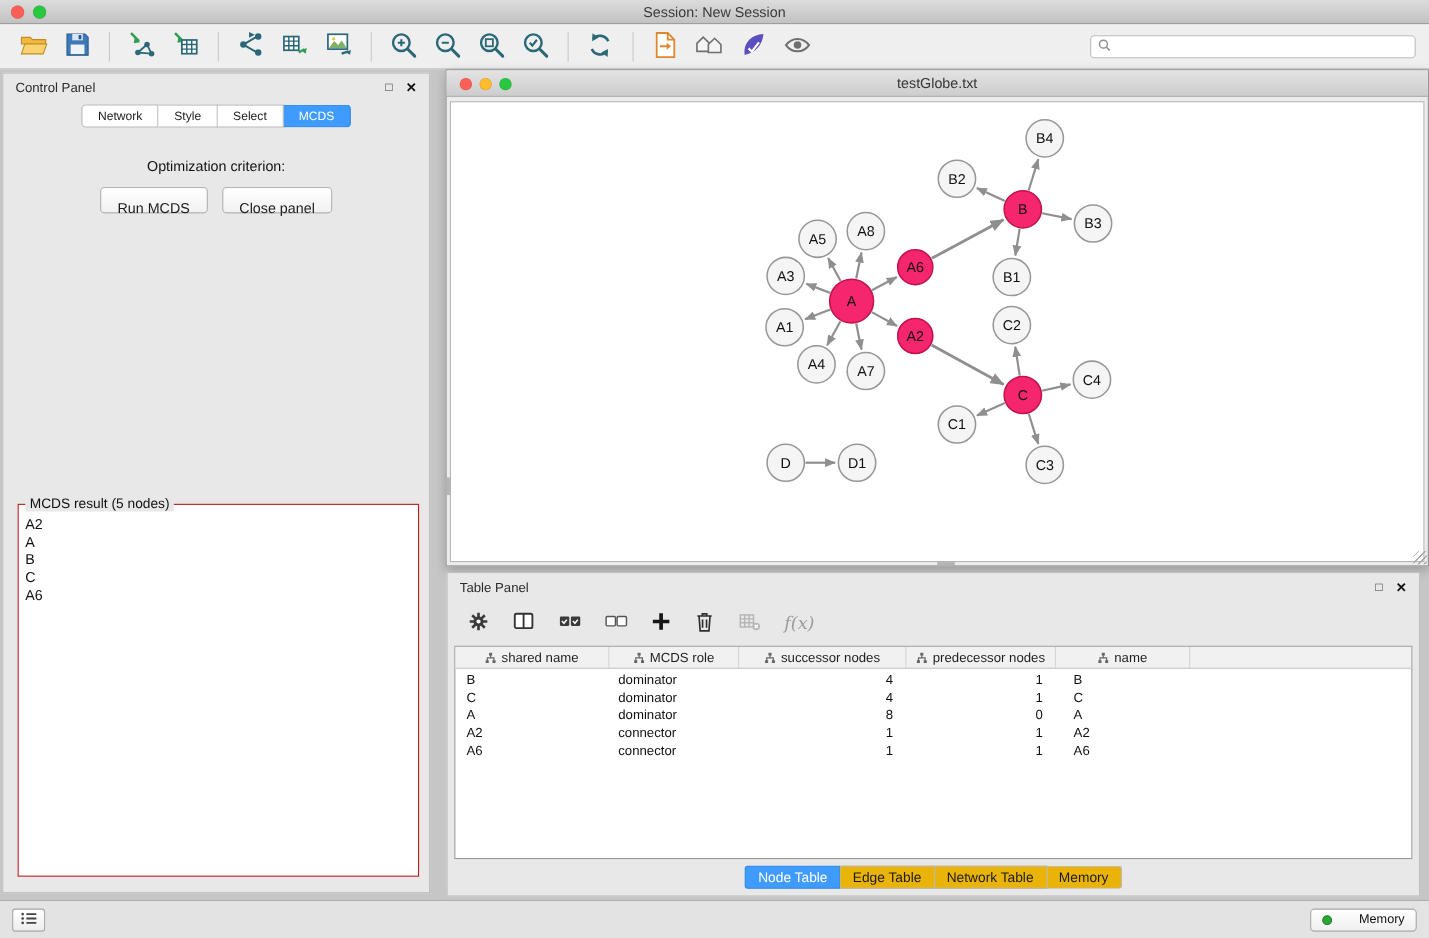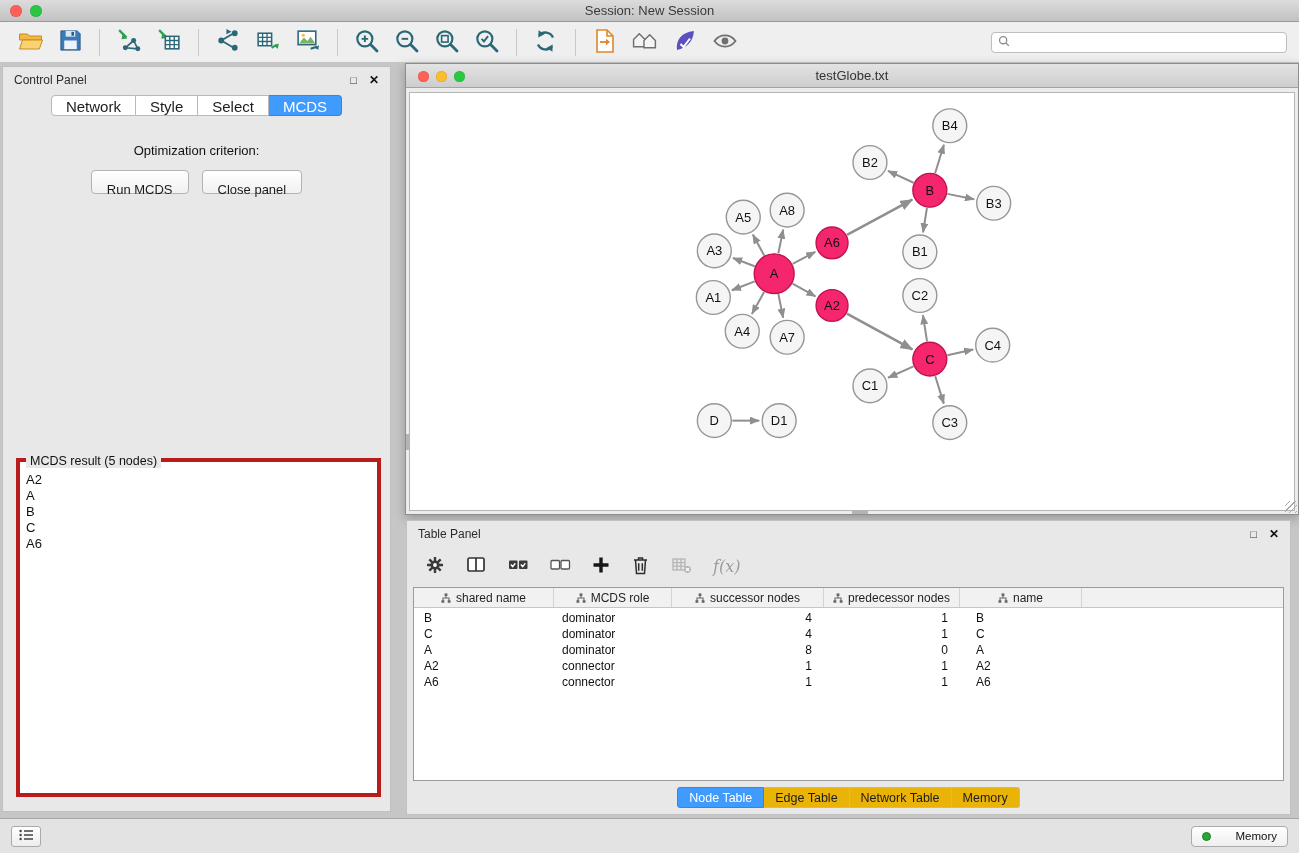--- a/index.html
+++ b/index.html
@@ -22,31 +22,31 @@
 .search input{border:none;outline:none;flex:1;font-size:12px;font-family:inherit;background:transparent}
 
 #content{position:absolute;left:0;top:63px;right:0;bottom:35px}
 
 #control-panel{position:absolute;left:2px;top:3px;width:389px;bottom:6px;background:#e8e8e8;border:1px solid #c0c0c0}
 .panel-head{height:26px;display:flex;align-items:center;padding:2px 11px;font-size:12px;color:#2c2c2c}
 .ph-icons{margin-left:auto;display:flex;gap:12px;align-items:center}
 .ph-float{font-size:11px;color:#333;cursor:pointer;line-height:1}
 .ph-close{font-size:12px;font-weight:bold;color:#111;cursor:pointer;line-height:1}
 .seg{display:flex;justify-content:center;margin-top:2px}
-.seg-btn{height:21px;line-height:21px;padding:0 14px;background:#fff;border:1px solid #b9b9b9;border-left:none;font-size:15px;cursor:pointer;color:#1c1c1c}
+.seg-btn{height:21px;line-height:21px;padding:0 14px;background:#fff;border:1px solid #b9b9b9;border-left:none;font-size:11px;cursor:pointer;color:#1c1c1c}
 .seg-btn:first-child{border-left:1px solid #b9b9b9;border-radius:4px 0 0 4px}
 .seg-btn:last-child{border-radius:0 4px 4px 0}
 .seg-btn.active{background:var(--accent);border-color:#2f87e8;color:#fff}
 .opt-label{text-align:center;margin-top:27px;font-size:13px;color:#111}
 .dropdown{margin:9px auto 0;width:314px;height:23px;background:#fff;border:1px solid #aeaeae;border-radius:4px;display:flex;align-items:center;cursor:pointer}
 .dd-text{flex:1;padding:0 8px;font-size:13px;white-space:nowrap;overflow:hidden;color:#111}
 .dd-cap{width:19px;height:23px;margin:-1px -1px -1px 0;background:linear-gradient(#5aaefe,#2e7de8);border-radius:0 4px 4px 0;display:flex;align-items:center;justify-content:center}
 .btn-row{display:flex;justify-content:center;gap:13px;margin-top:12px}
 .mac-btn{height:22px;padding:11px 15px;background:linear-gradient(#ffffff,#f1f1f1);border:1px solid #b3b3b3;border-radius:4px;font-size:13px;font-family:inherit;cursor:pointer;color:#1c1c1c}
-.result-box{position:absolute;left:13px;right:9px;top:391px;bottom:14px;background:#fff;border:4px solid #b91c1c}
+.result-box{position:absolute;left:13px;right:9px;top:391px;bottom:14px;background:#fff;border:1px solid #b91c1c}
 .result-legend{position:absolute;top:-8px;left:6px;background:#e8e8e8;padding:0 4px;font-size:12.5px;color:#111}
 .result-list{padding:10px 6px 0 6px}
 .mcds-item{font-size:13px;line-height:16px;color:#111}
 
 #network-window{position:absolute;left:405px;top:0;right:0;height:452px;background:#ececec;border:1px solid #8d8d8d;box-shadow:0 3px 10px rgba(0,0,0,.25)}
 .nw-titlebar{position:relative;height:24px;background:linear-gradient(#e3e3e3,#cdcdcd);border-bottom:1px solid #a3a3a3;display:flex;align-items:center;justify-content:center}
 .nw-titlebar .lights{left:12px;top:7px;gap:7px}
 .nw-title{font-size:13px;color:#343434}
 .nw-body{position:absolute;top:25px;left:0;right:0;bottom:0;padding:3px}
 .nw-canvas{width:100%;height:100%;background:#fff;border:1px solid #b5b5b5}

